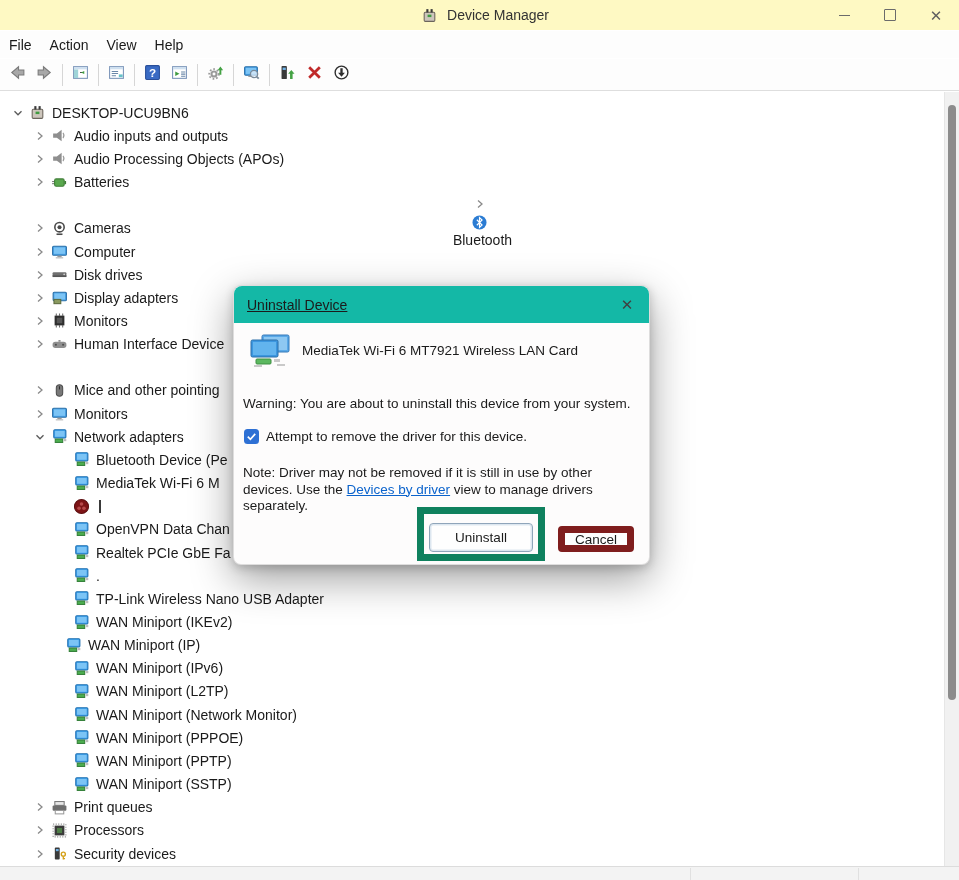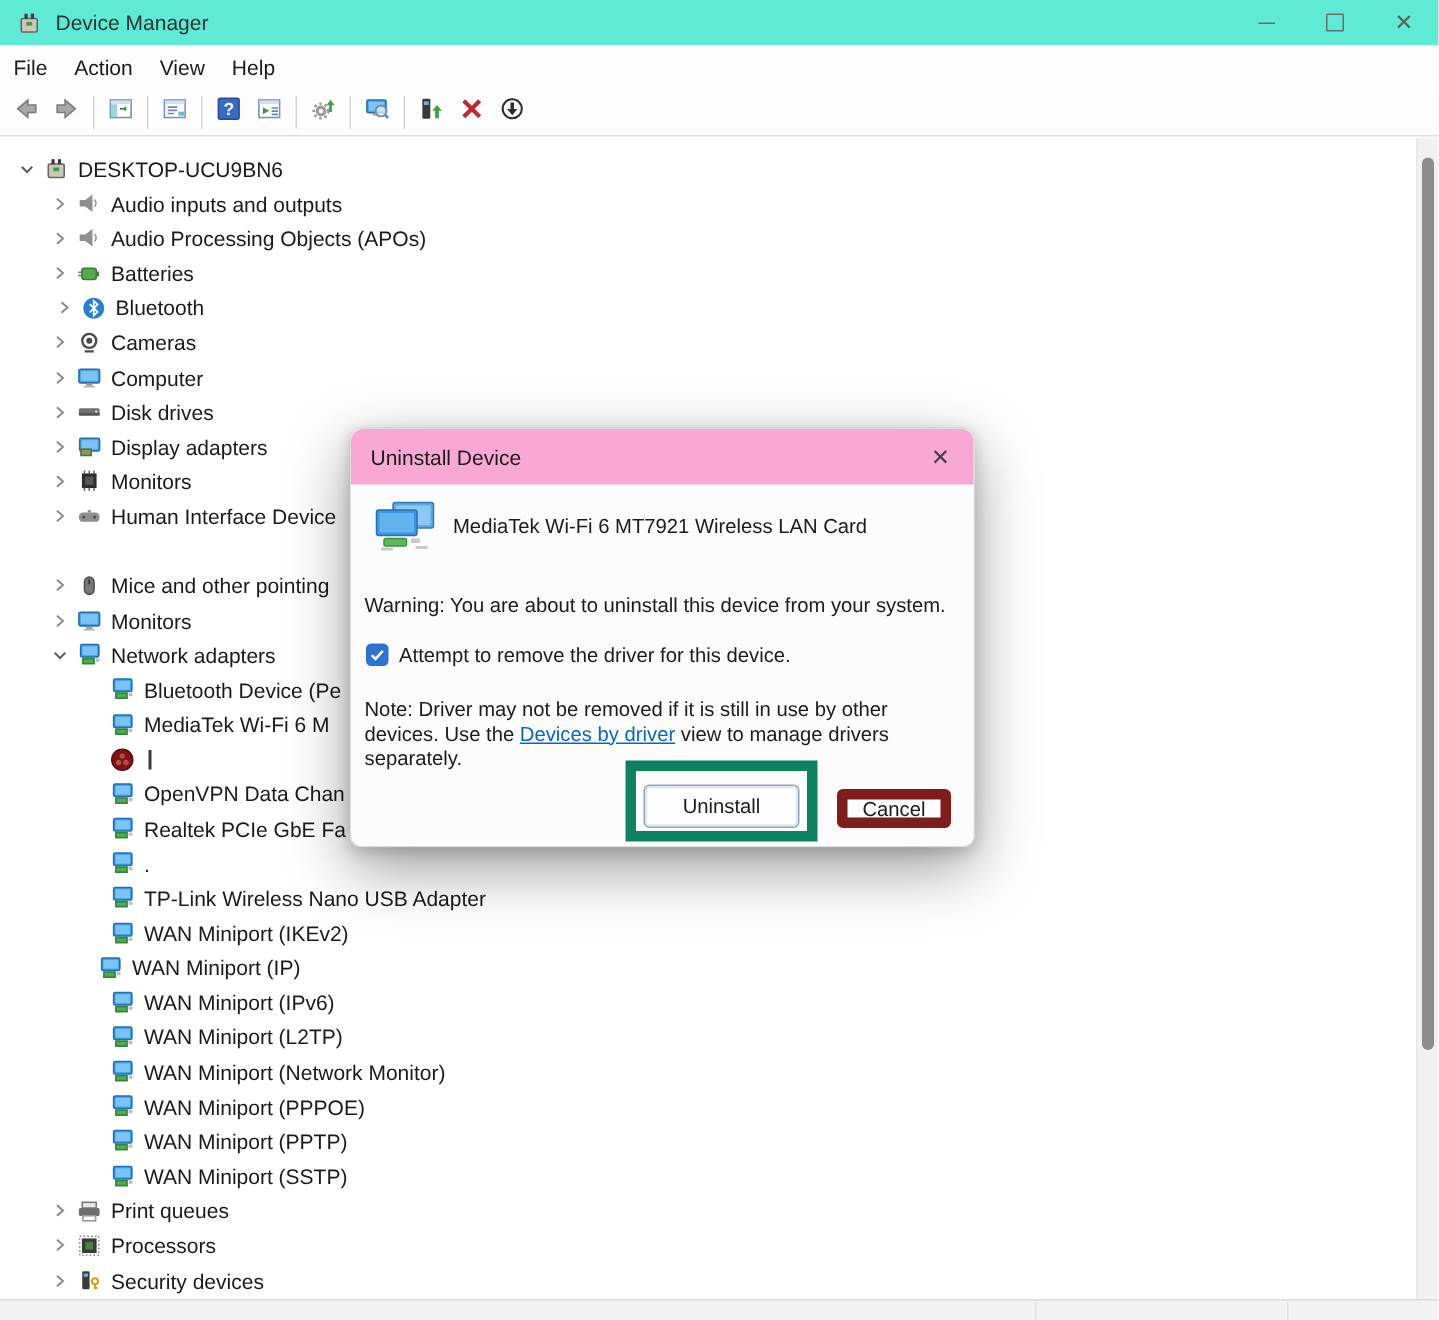--- a/index.html
+++ b/index.html
@@ -2,21 +2,21 @@
 <html><head>
 <meta charset="utf-8">
 <style>
   html,body{margin:0;padding:0;}
   body{
     width:959px;height:880px;position:relative;overflow:hidden;
     background:#ffffff;font-family:"Liberation Sans","DejaVu Sans",sans-serif;
     -webkit-font-smoothing:antialiased;color:#1b1b1b;
   }
   
-  .titlebar{position:absolute;left:0;top:0;width:959px;height:30px;background:#5eead4;display:flex;align-items:center;}
+  .titlebar{position:absolute;left:0;top:0;width:959px;height:30px;background:#fef9c3;display:flex;align-items:center;justify-content:center;}
   .titlebar .appicon{margin-left:10px;width:18px;height:18px;display:flex;align-items:center;justify-content:center;}
   .titlebar .title{margin-left:9px;font-size:14px;color:#333;}
   .caption-btns{position:absolute;right:0;top:0;height:30px;display:flex;}
   .cap-btn{width:46px;height:30px;display:flex;align-items:center;justify-content:center;color:#5f5f5f;font-size:13px;}
   .cap-btn .maxbox{width:10px;height:10px;border:1px solid #6b6b6b;border-radius:1px;}
   .cap-btn .minline{width:11px;height:0;border-top:1px solid #6b6b6b;}
   .cap-btn .x{font-size:15px;line-height:1;}
   
   .menubar{position:absolute;left:0;top:31px;width:959px;height:27px;background:#fdfdfd;display:flex;align-items:center;}
   .menu-item{padding:3px 9px;font-size:14px;color:#1a1a1a;}
@@ -228,21 +228,21 @@
       <span class="ticon">
         <svg width="17" height="17" viewBox="0 0 16 16">
           <rect x="1" y="6.6" width="2.6" height="1" fill="#7a7a7a"></rect>
           <rect x="1" y="8.6" width="2.6" height="1" fill="#7a7a7a"></rect>
           <rect x="3.4" y="4.6" width="9" height="7" rx="1.5" fill="#5aa84e" stroke="#3e7d36"></rect>
           <rect x="12.6" y="6.6" width="1.6" height="3" fill="#3e7d36"></rect>
         </svg>
       </span>
       <span class="tlabel">Batteries</span>
     </div>
-    <div class="tree-row" style="padding-left: 33px;">
+    <div class="tree-row" style="padding-left: 15px; flex-direction: column;">
       <span class="chev">
         <svg width="16" height="16" viewBox="0 0 16 16">
           <path d="M6 4.5 L10 8 L6 11.5" stroke="#8a8a8a" stroke-width="1.3" fill="none"></path>
         </svg>
       </span>
       <span class="ticon">
         <svg width="17" height="17" viewBox="0 0 16 16">
           <circle cx="8" cy="8" r="6.6" fill="#2b7cd3"></circle>
           <path d="M5.5 5.4 L10.4 10.4 L8 12.6 L8 3.4 L10.4 5.6 L5.5 10.6" stroke="#fff" stroke-width="1.1" fill="none"></path>
         </svg>
@@ -648,21 +648,21 @@
 <div class="vscroll">
   <div class="vthumb"></div>
 </div>
 
 <div class="statusbar">
   <div class="sb-sep" style="left:690px"></div>
   <div class="sb-sep" style="left:858px"></div>
 </div>
 
 <div class="dialog">
-  <div class="dlg-header" style="background: #f9a8d4;">
+  <div class="dlg-header" style="background: #14b8a6; text-decoration: underline;">
     <span class="dlg-title">Uninstall Device</span>
     <span class="dlg-close">
         <span>✕</span>
       </span>
   </div>
   <div class="dlg-devicon" id="dlg-icon"><svg width="46" height="40" viewBox="0 0 46 40">
    <rect x="15" y="2" width="27" height="17" rx="1.5" fill="#5aa9e8" stroke="#3579b8"></rect>
    <rect x="17" y="4" width="23" height="13" fill="#8ec8f2"></rect>
    <rect x="4" y="7" width="27" height="17" rx="1.5" fill="#3c97e0" stroke="#2a6fa8"></rect>
    <rect x="6" y="9" width="23" height="13" fill="#62b4ee"></rect>

